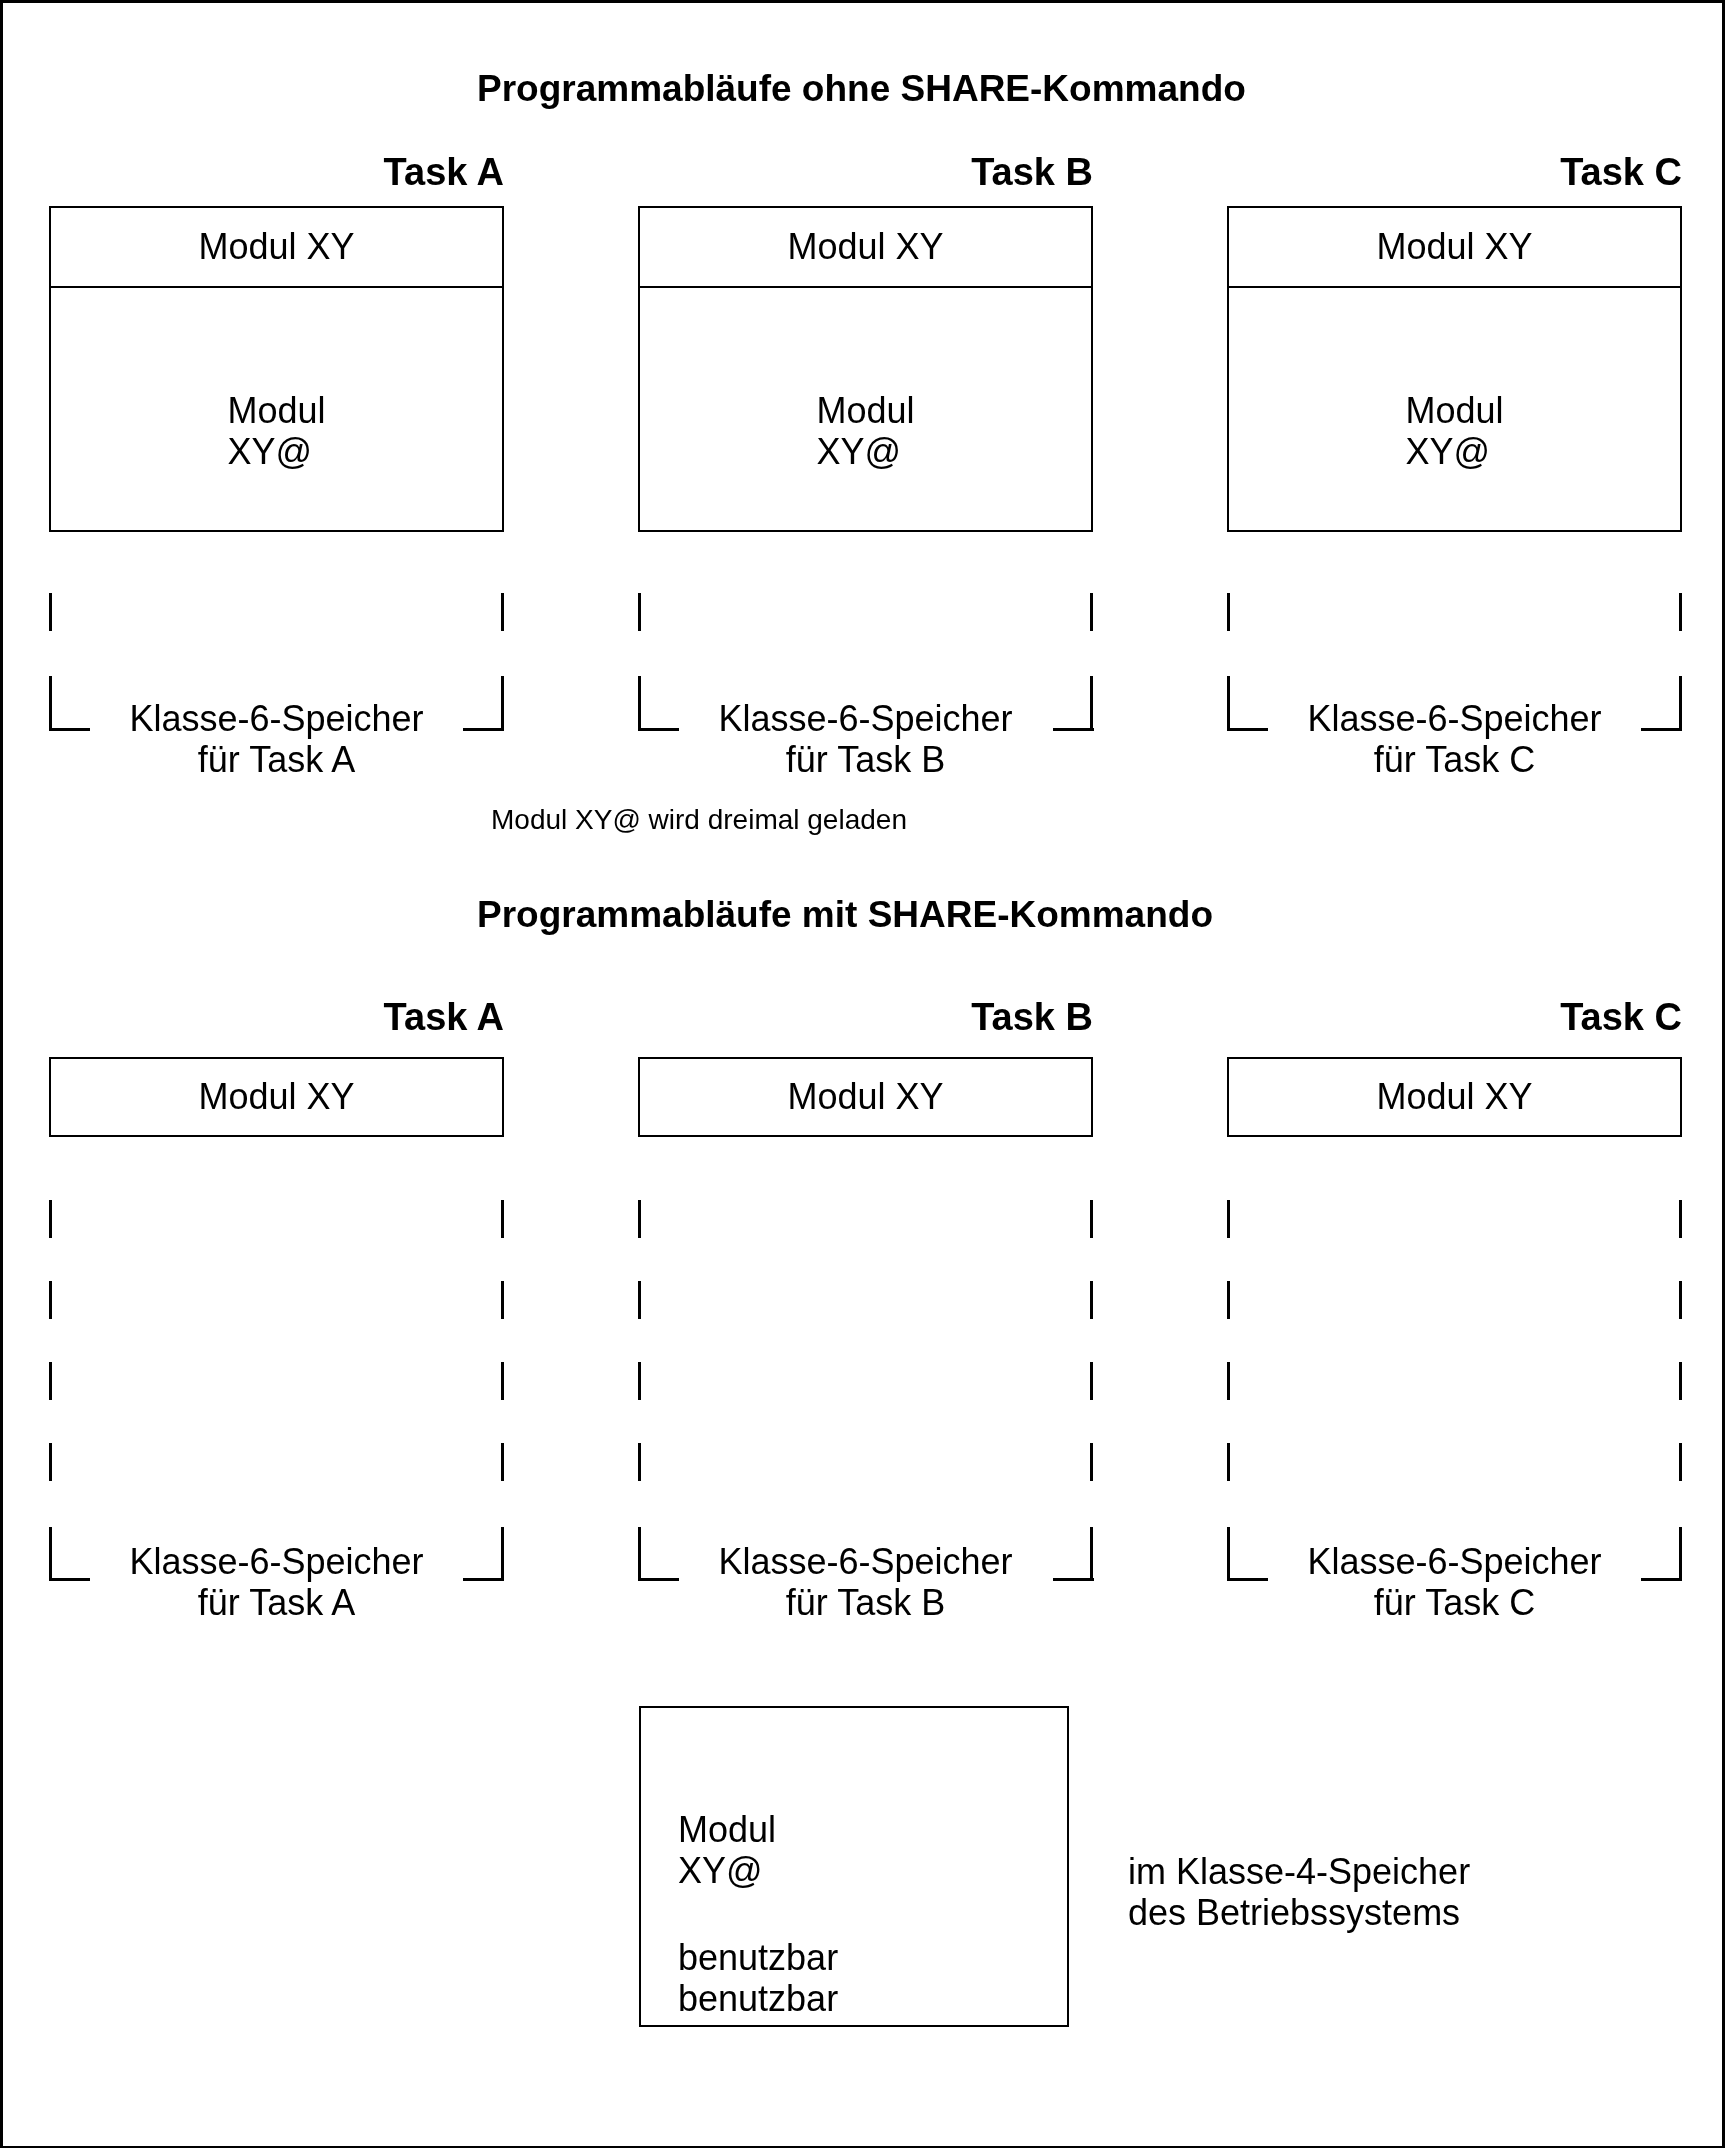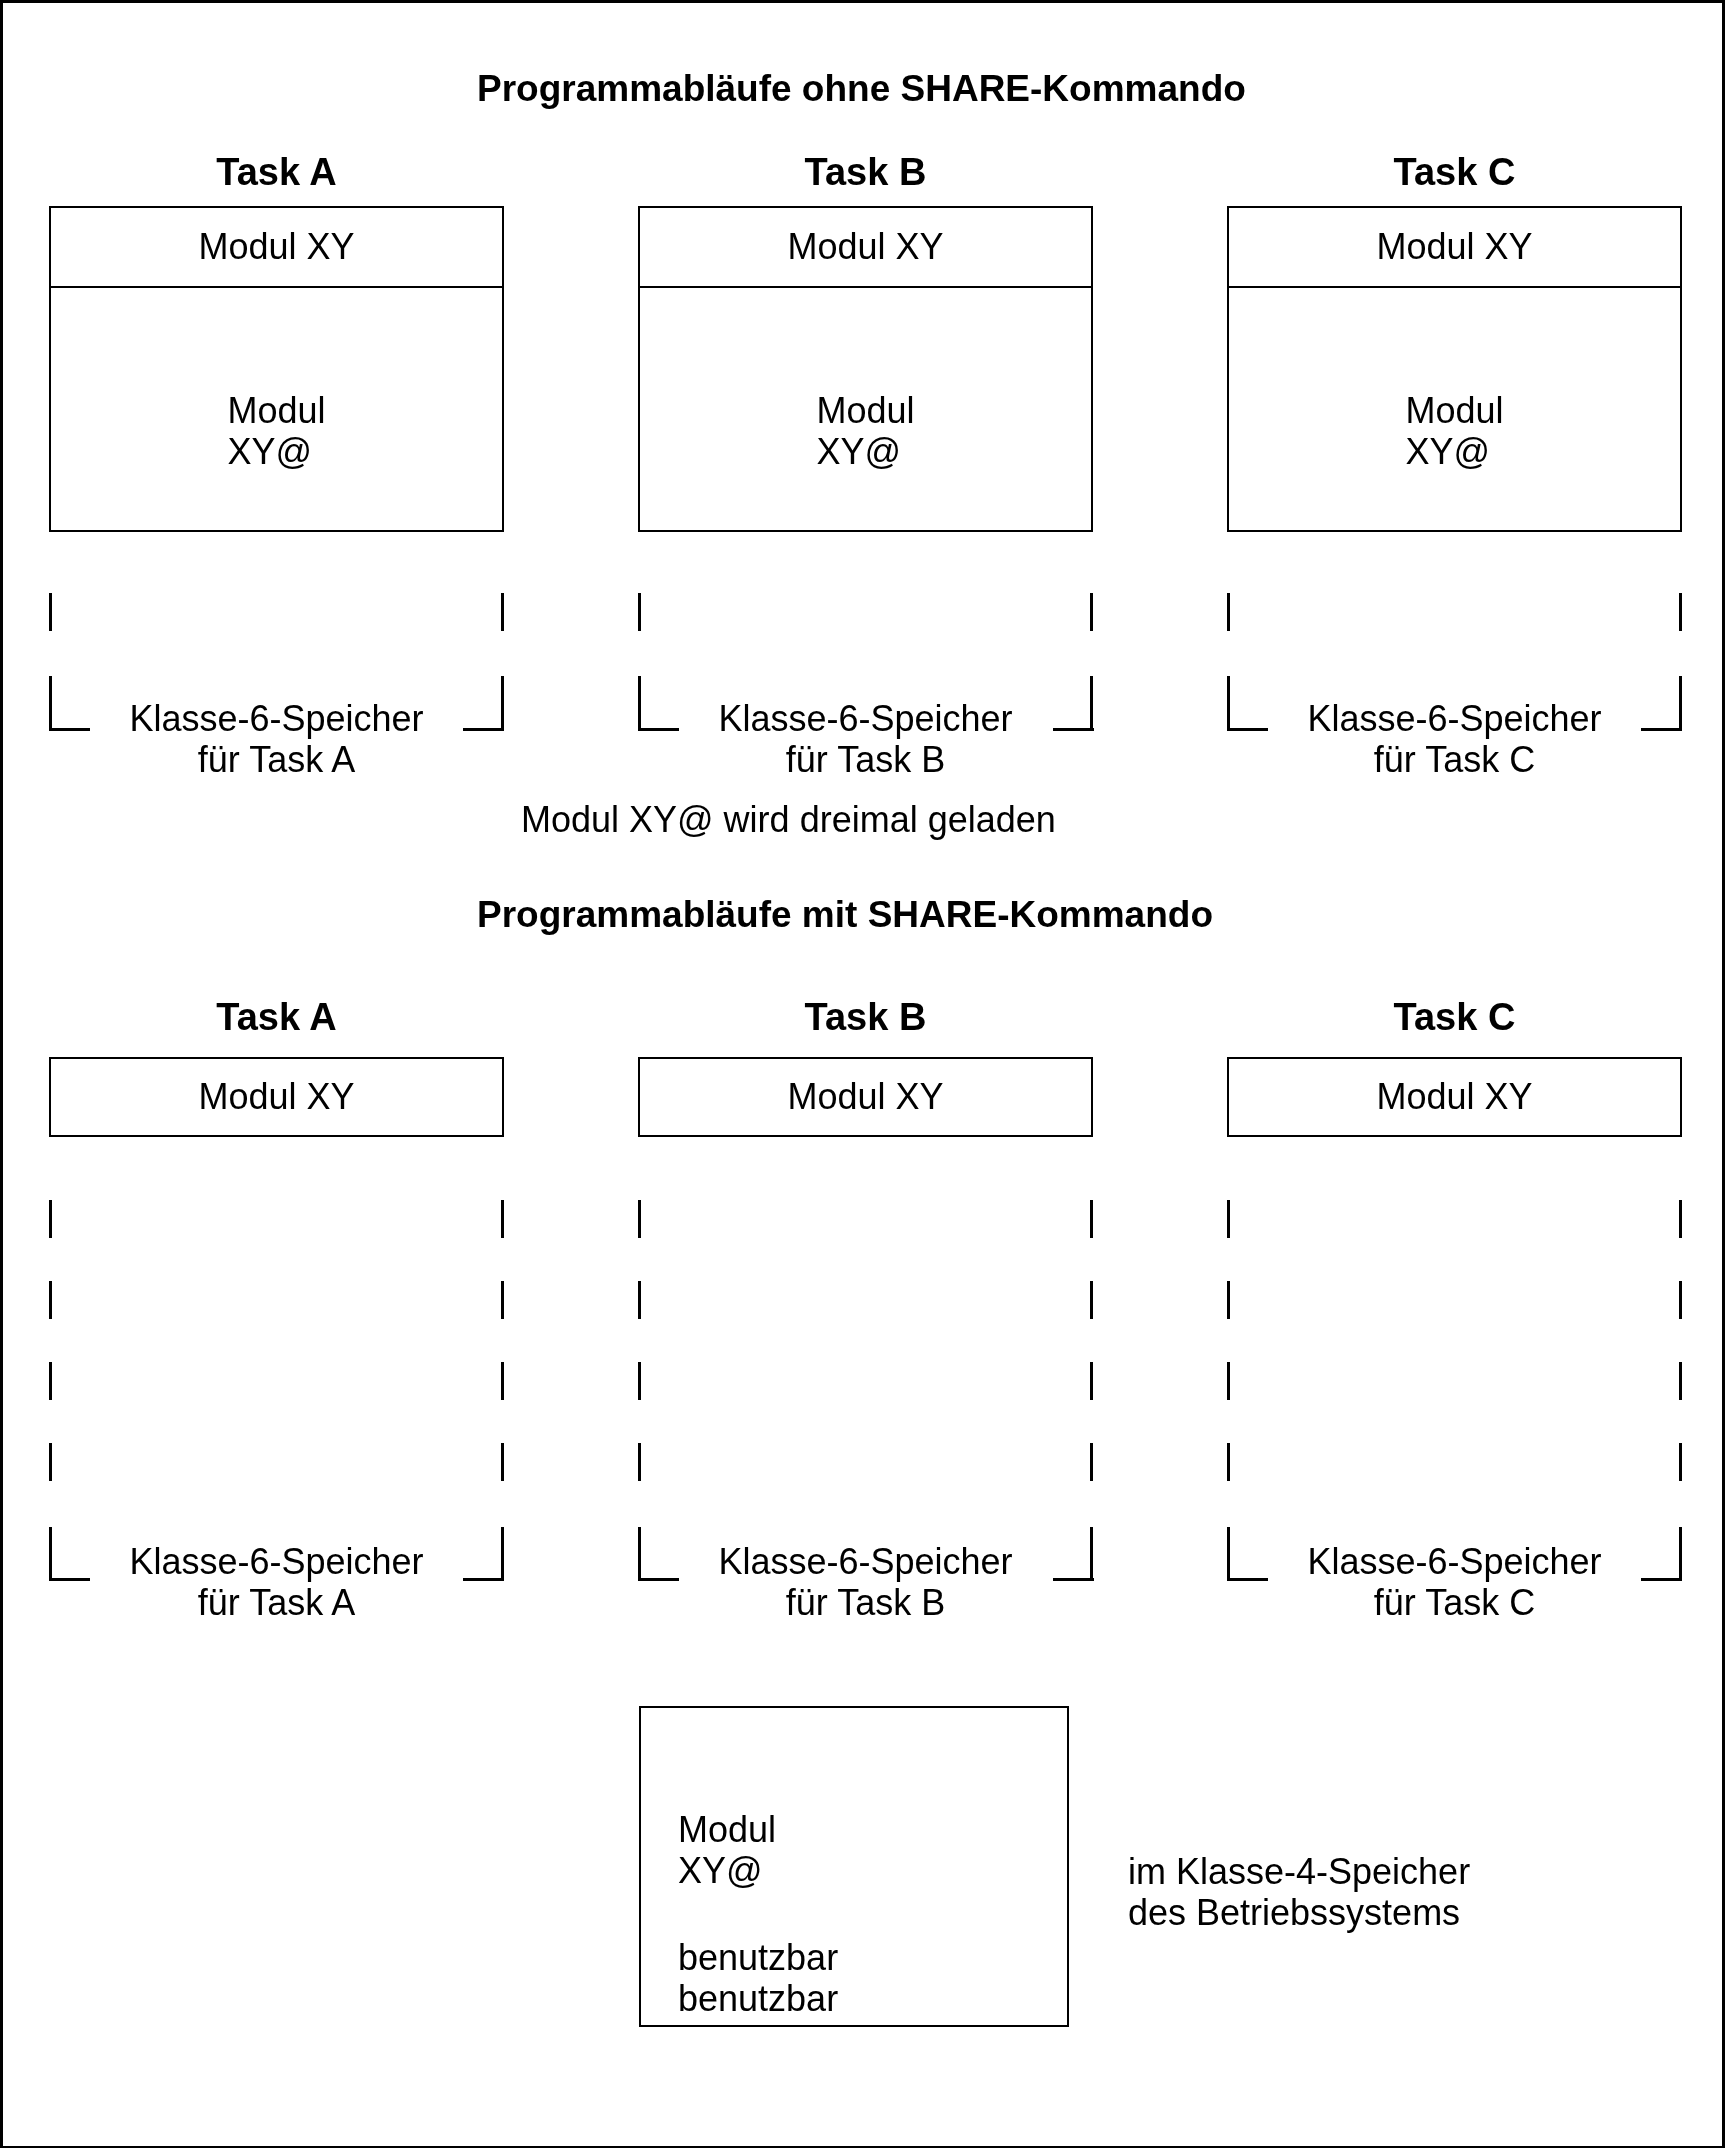--- a/index.html
+++ b/index.html
@@ -20,21 +20,21 @@
     position: absolute;
     left: 474px;
     font-size: 37px;
     line-height: 43px;
     font-weight: bold;
     white-space: nowrap;
   }
   .t-head {
     position: absolute;
     width: 455px;
-    text-align: center;
+    text-align: right;
     font-size: 38px;
     line-height: 47px;
     font-weight: bold;
     white-space: nowrap;
   }
   .box1 {
     position: absolute;
     top: 203px;
     width: 455px;
     height: 326px;
@@ -95,22 +95,22 @@
     width: 455px;
     text-align: center;
     font-size: 36px;
     line-height: 41px;
     white-space: nowrap;
   }
   .sl-s1 { top: 695px; }
   .sl-s2 { top: 1538px; }
   .caption {
     position: absolute;
-    left: 518px;
-    font-size: 36px;
+    left: 488px;
+    font-size: 28px;
     line-height: 43px;
     white-space: nowrap;
   }
   .bigbox {
     position: absolute;
     left: 636px;
     top: 1703px;
     width: 430px;
     height: 321px;
     box-sizing: border-box;

